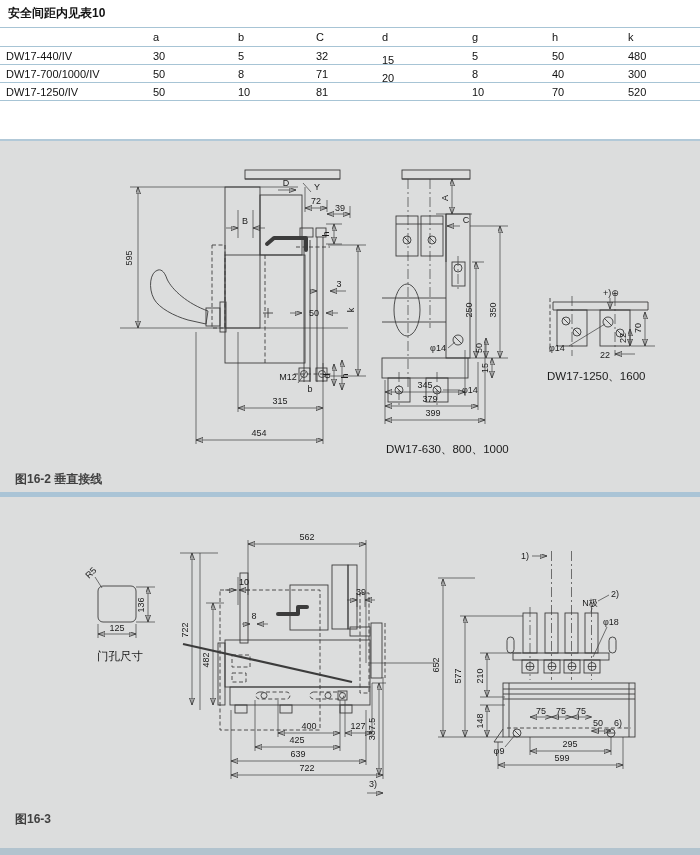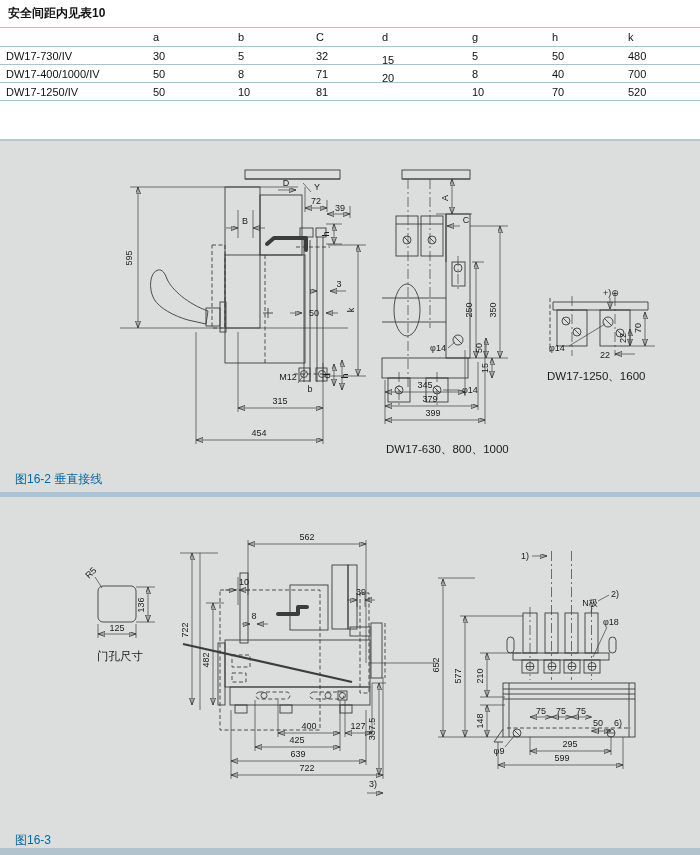--- a/index.html
+++ b/index.html
@@ -19,21 +19,21 @@
   }
   table.spec thead th{border-top:1px solid #a7c4d5;height:18px;}
   td.name{padding-left:8px;}
   .dshift{position:relative;top:4px;}
   
   .sec{position:absolute;left:0;width:700px;background:#dcdddd;box-sizing:border-box;}
   .sec1{top:139px;height:353px;border-top:2px solid #b2c9d8;}
   .divider{position:absolute;top:492px;left:0;width:700px;height:5px;background:#aac4d6;}
   .sec2{top:497px;height:351px;}
   .bottom-bar{position:absolute;top:848px;left:0;width:700px;height:7px;background:#b2c3ce;}
-  .cap{position:absolute;font-size:12px;color:#0369a1;}
+  .cap{position:absolute;font-size:12px;color:#404040;font-weight:bold;}
   .notes{position:absolute;left:15px;top:217px;font-size:12px;color:#111;line-height:26px;}
   svg{position:absolute;overflow:visible;}
   svg line,svg rect,svg path,svg circle,svg ellipse,svg polyline{stroke:#3c3c3c;fill:none;stroke-width:0.9;}
   svg .d{stroke-width:0.7;}
   svg .dash{stroke-dasharray:4 2.5;}
   svg .cd{stroke-dasharray:10 3 2 3;stroke-width:0.7;}
   svg .thk{stroke-width:4;stroke-linecap:round;stroke-linejoin:round;}
   svg .dg2{stroke-width:2.2;}
   svg text{fill:#1b1b1b;font-size:9px;stroke:none;font-family:"Liberation Sans","DejaVu Sans",sans-serif;text-anchor:middle;}
   svg text.cp{font-size:11.5px;text-anchor:start;}
@@ -74,38 +74,38 @@
         <th>b</th>
         <th>C</th>
         <th>d</th>
         <th>g</th>
         <th>h</th>
         <th>k</th>
       </tr>
     </thead>
     <tbody>
       <tr>
-        <td class="name">DW17-730/IV</td>
+        <td class="name">DW17-440/IV</td>
         <td>30</td>
         <td>5</td>
         <td>32</td>
         <td><span class="dshift">15</span></td>
         <td>5</td>
         <td>50</td>
         <td>480</td>
       </tr>
       <tr>
-        <td class="name">DW17-400/1000/IV</td>
+        <td class="name">DW17-700/1000/IV</td>
         <td>50</td>
         <td>8</td>
         <td>71</td>
         <td><span class="dshift">20</span></td>
         <td>8</td>
         <td>40</td>
-        <td>700</td>
+        <td>300</td>
       </tr>
       <tr>
         <td class="name">DW17-1250/IV</td>
         <td>50</td>
         <td>10</td>
         <td>81</td>
         <td><span class="dshift"></span></td>
         <td>10</td>
         <td>70</td>
         <td>520</td>
@@ -470,16 +470,16 @@
     <text x="106" y="169">75</text>
     <text x="126" y="169">75</text>
     <text x="146" y="169">75</text>
     <text x="163" y="181">50</text>
     <text x="183" y="181">6)</text>
     <text x="64" y="209">φ9</text>
     <text x="135" y="202">295</text>
     <text x="127" y="216">599</text>
   </svg>
 
-  <div class="cap" style="left:15px;top:335px">图16-3</div>
+  <div class="cap" style="left:15px;top:314px">图16-3</div>
 </div>
 
 <div class="bottom-bar"></div>
 
 </body></html>

